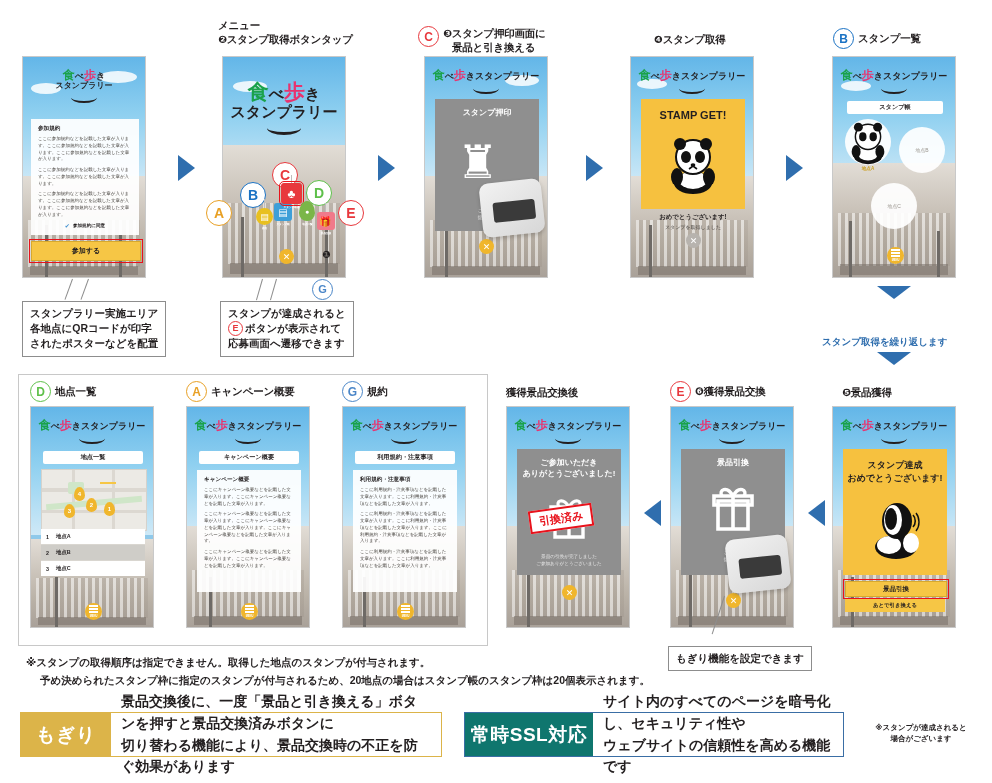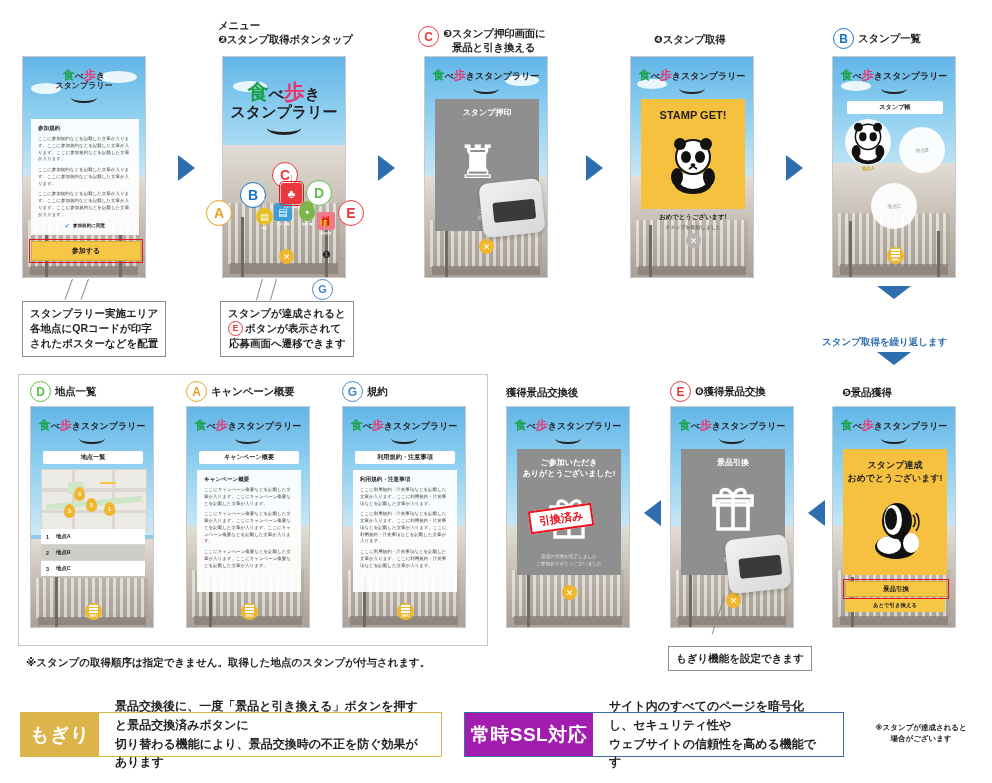--- a/index.html
+++ b/index.html
@@ -104,21 +104,21 @@
     justify-content:center;color:#fff;z-index:7;}
   .mi-lbl{position:absolute;font-size:2.6px;font-weight:bold;color:#fff;
     white-space:nowrap;z-index:7;text-align:center;}
   .connector{position:absolute;background:#bdbdbd;width:1px;z-index:4;}
 
   
   .ban{position:absolute;display:flex;align-items:stretch;box-sizing:border-box;}
   .ban .key{display:flex;align-items:center;justify-content:center;
     font-size:19px;font-weight:bold;color:#fff;letter-spacing:0.5px;}
   .ban .txt{display:flex;align-items:center;background:#fff;
-    font-size:12px;font-weight:bold;line-height:1.55;color:#231f20;padding:0 16px;}
+    font-size:14px;font-weight:bold;line-height:1.55;color:#231f20;padding:0 10px;}
 
   .note{position:absolute;font-size:10.5px;font-weight:bold;line-height:1.6;color:#231f20;}
   .tiny{position:absolute;font-size:7.5px;line-height:1.5;color:#231f20;text-align:center;font-weight:bold;}
   .repeat-lbl{position:absolute;font-size:9.5px;font-weight:bold;color:#2f6eae;white-space:nowrap;}
 
   .panda{position:absolute;z-index:7;}
 </style>
 </head>
 <body>
 
@@ -332,21 +332,21 @@
   <div class="abs leader" style="left:72px;top:279px;height:22px;transform:rotate(20deg);"></div>
   <div class="abs leader" style="left:88px;top:279px;height:22px;transform:rotate(20deg);"></div>
   <div class="callout abs" style="left:22px;top:301px;">
     <div>スタンプラリー実施エリア</div>
     <div>各地点にQRコードが印字</div>
     <div>されたポスターなどを配置</div>
   </div>
 
   <div class="abs leader" style="left:262px;top:279px;height:22px;transform:rotate(16deg);"></div>
   <div class="abs leader" style="left:276px;top:279px;height:22px;transform:rotate(16deg);"></div>
-  <div class="callout abs" style="left:220px;top:301px;text-align:right;">
+  <div class="callout abs" style="left:220px;top:301px;">
     <div>スタンプが達成されると</div>
     <div style="display:flex;align-items:center;gap:2px;">
       <span class="badge e sm">E</span>
       <span>ボタンが表示されて</span>
     </div>
     <div>応募画面へ遷移できます</div>
   </div>
 
   <div class="abs arrow-d" style="left:877px;top:286px;"></div>
   <div class="repeat-lbl" style="left:822px;top:336px;">スタンプ取得を繰り返します</div>
@@ -555,33 +555,34 @@
       </div>
     </div>
     <div class="yellow-btn redring" style="left:12px;top:174px;width:100px;height:14px;font-size:6.5px;">景品引換</div>
     <div class="yellow-btn" style="left:12px;top:192px;width:100px;height:13px;font-size:5.4px;border:none;">あとで引き換える</div>
   </div>
 
   <div class="abs leader" style="left:724px;top:596px;height:40px;transform:rotate(18deg);"></div>
   <div class="callout abs" style="left:668px;top:646px;">もぎり機能を設定できます</div>
 
   <div class="note" style="left:26px;top:654px;"><span>※スタンプの取得順序は指定できません。取得した地点のスタンプが付与されます。</span></div>
+  <div class="note" style="left:40px;top:672px;"><span>予め決められたスタンプ枠に指定のスタンプが付与されるため、20地点の場合はスタンプ帳のスタンプ枠は20個表示されます。</span></div>
 
   <div class="ban" style="left:20px;top:712px;width:422px;height:45px;border:1px solid #dcb449;">
-    <div class="key" style="width:78px;background:#dcb449;">もぎり</div>
+    <div class="key" style="width:90px;background:#dcb449;">もぎり</div>
     <div class="txt" style="flex:1;">
       <div>
         <div>景品交換後に、一度「景品と引き換える」ボタンを押すと景品交換済みボタンに</div>
         <div>切り替わる機能により、景品交換時の不正を防ぐ効果があります</div>
       </div>
     </div>
   </div>
 
   <div class="ban" style="left:464px;top:712px;width:380px;height:45px;border:1px solid #3a6ea5;">
-    <div class="key" style="width:128px;background:#a21caf;">常時SSL対応</div>
+    <div class="key" style="width:128px;background:#0f766e;">常時SSL対応</div>
     <div class="txt" style="flex:1;">
       <div>
         <div>サイト内のすべてのページを暗号化し、セキュリティ性や</div>
         <div>ウェブサイトの信頼性を高める機能です</div>
       </div>
     </div>
   </div>
 
   <div class="tiny" style="left:862px;top:722px;width:118px;">
     <div>※スタンプが達成されると</div>

